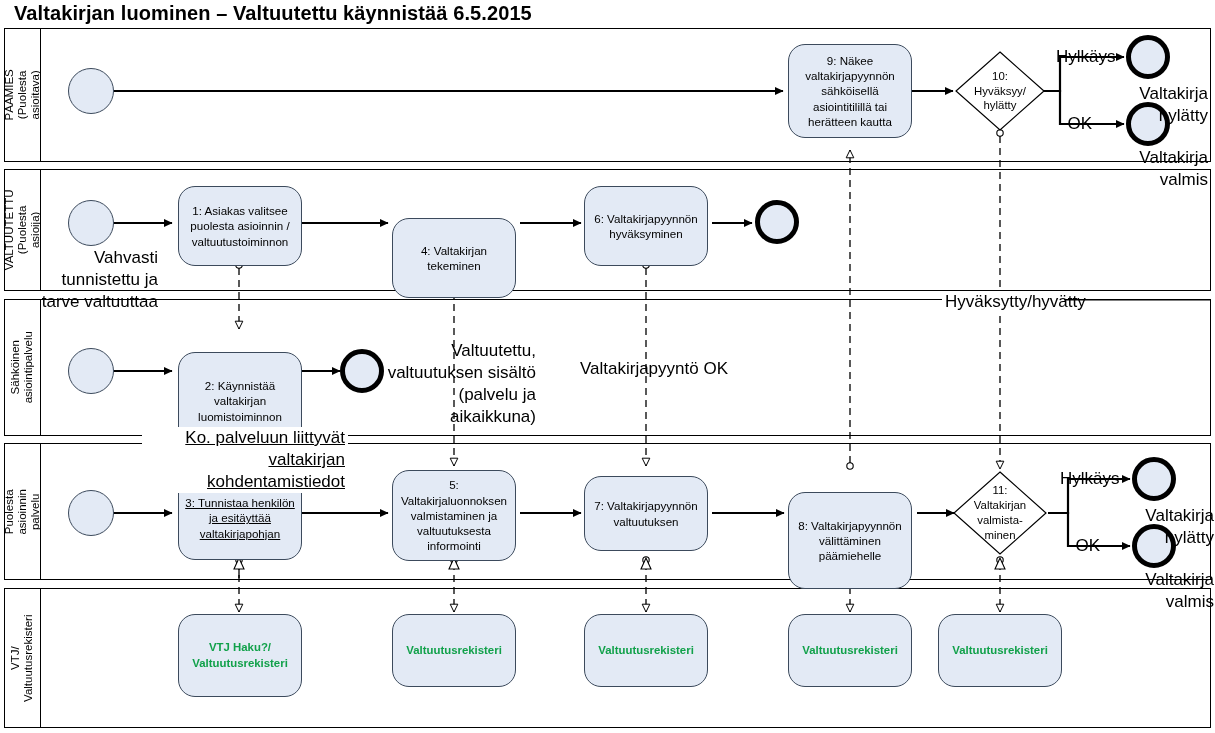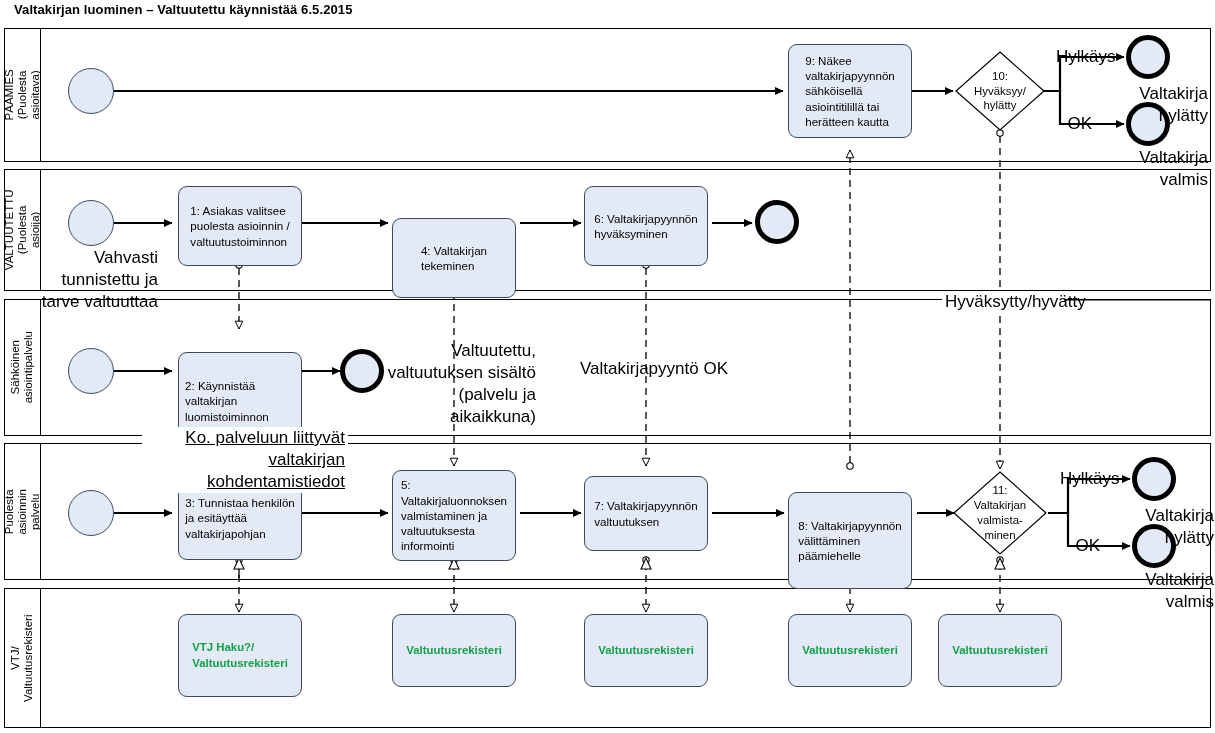--- a/index.html
+++ b/index.html
@@ -18,21 +18,21 @@
   #canvas {
     position: absolute;
     left: 0; top: 0;
     width: 1215px;
     height: 733px;
   }
   .title {
     position: absolute;
     left: 14px;
     top: 2px;
-    font-size: 13px;
+    font-size: 20px;
     font-weight: bold;
     letter-spacing: 0.1px;
     white-space: nowrap;
   }
   
   .pool {
     position: absolute;
     border: 1.6px solid #000;
     box-sizing: border-box;
     background: #ffffff;
@@ -54,25 +54,25 @@
     font-size: 11.5px;
     text-align: center;
     line-height: 1.15;
   }
   
   .task {
     position: absolute;
     box-sizing: border-box;
     background: #e3eaf5;
     border: 1.1px solid #3c4a5c;
-    border-radius: 9px;
+    border-radius: 17px;
     display: flex;
     align-items: center;
     justify-content: center;
-    text-align: left;
+    text-align: center;
     font-size: 11.6px;
     line-height: 1.32;
     padding: 13px 6px;
     color: #000;
   }
   .task.reg {
     color: #11a14a;
     font-weight: bold;
     font-size: 11.4px;
   }
@@ -261,21 +261,21 @@
 puolesta asioinnin /
 valtuutustoiminnon</div>
 <div class="task" style="left: 392px; top: 186px; width: 124px; height: 80px; white-space: pre-line; margin-top: 32px;">4: Valtakirjan
 tekeminen</div>
 <div class="task" style="left: 584px; top: 186px; width: 124px; height: 80px; white-space: pre-line;">6: Valtakirjapyynnön
 hyväksyminen</div>
 
 <div class="task" style="left: 178px; top: 331px; width: 124px; height: 98px; white-space: pre-line; margin-top: 21px;">2: Käynnistää valtakirjan
 luomistoiminnon</div>
 
-<div class="task" style="left: 178px; top: 476px; width: 124px; height: 84px; white-space: pre-line;">3: Tunnistaa henkilön
+<div class="task" style="left: 178px; top: 476px; width: 124px; height: 84px; white-space: pre-line; text-decoration: underline;">3: Tunnistaa henkilön
 ja esitäyttää
 valtakirjapohjan</div>
 <div class="task" style="left: 392px; top: 470px; width: 124px; height: 91px; white-space: pre-line;">5:
 Valtakirjaluonnoksen
 valmistaminen ja
 valtuutuksesta
 informointi</div>
 <div class="task" style="left: 584px; top: 476px; width: 124px; height: 75px; white-space: pre-line;">7: Valtakirjapyynnön
 valtuutuksen</div>
 <div class="task" style="left: 788px; top: 476px; width: 124px; height: 97px; white-space: pre-line; margin-top: 16px;">8: Valtakirjapyynnön

